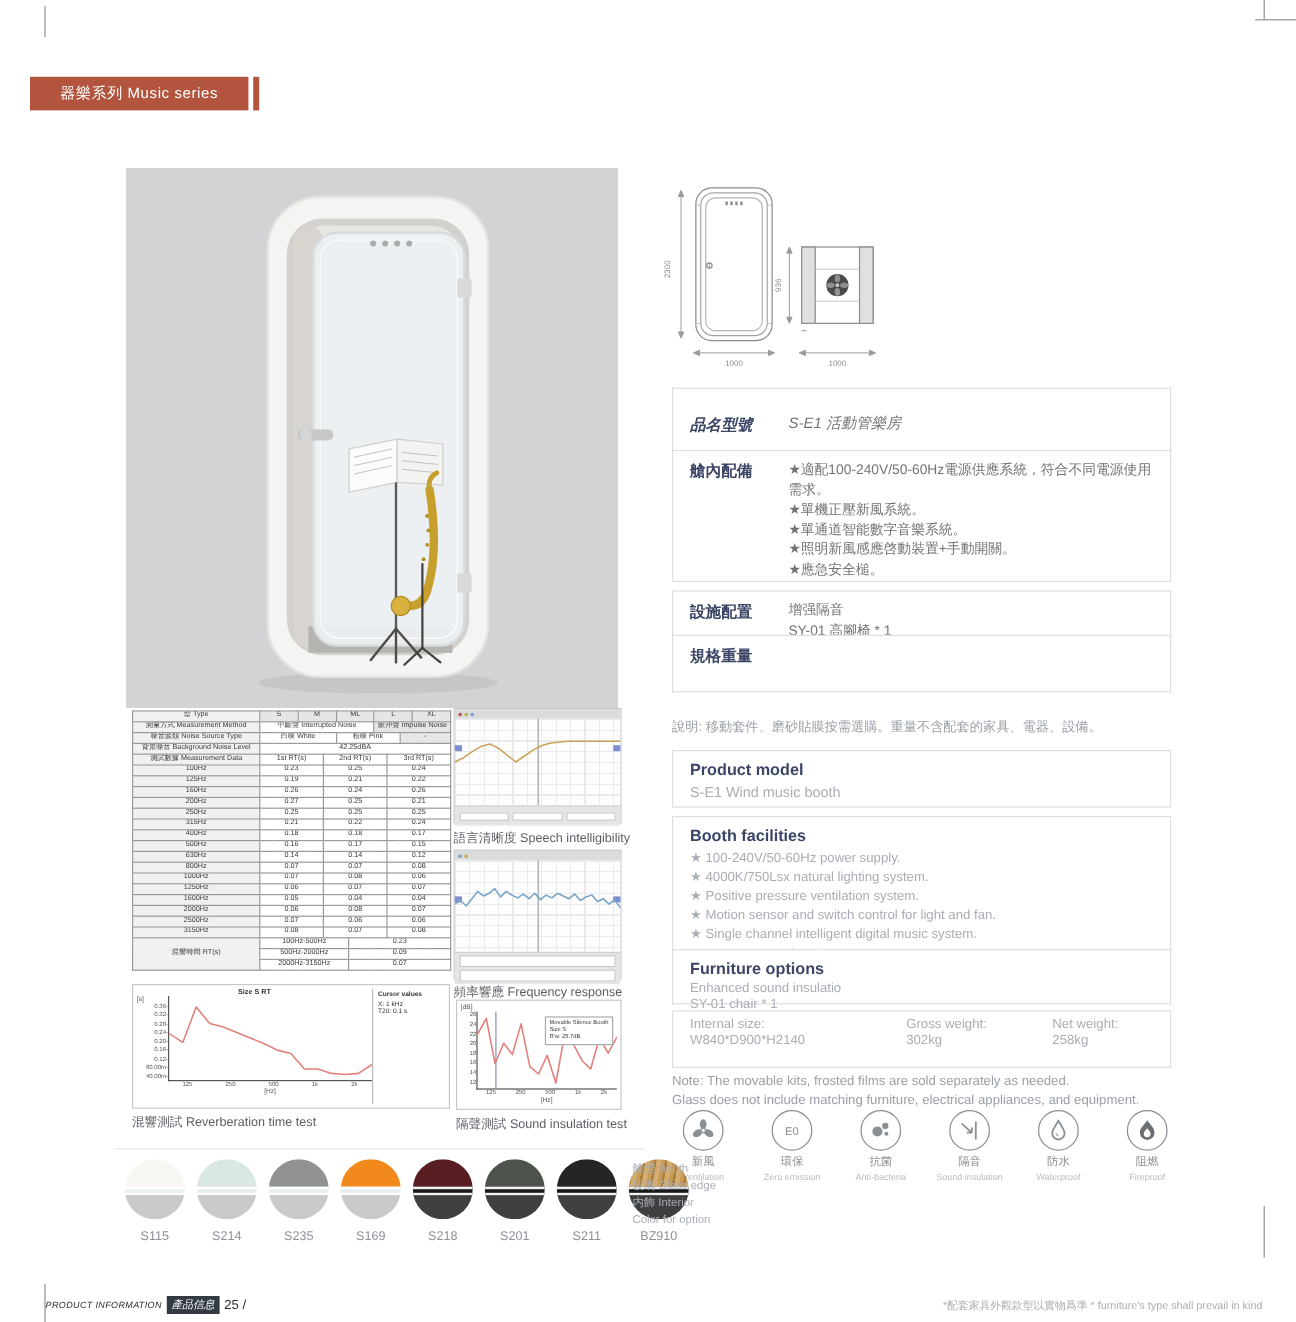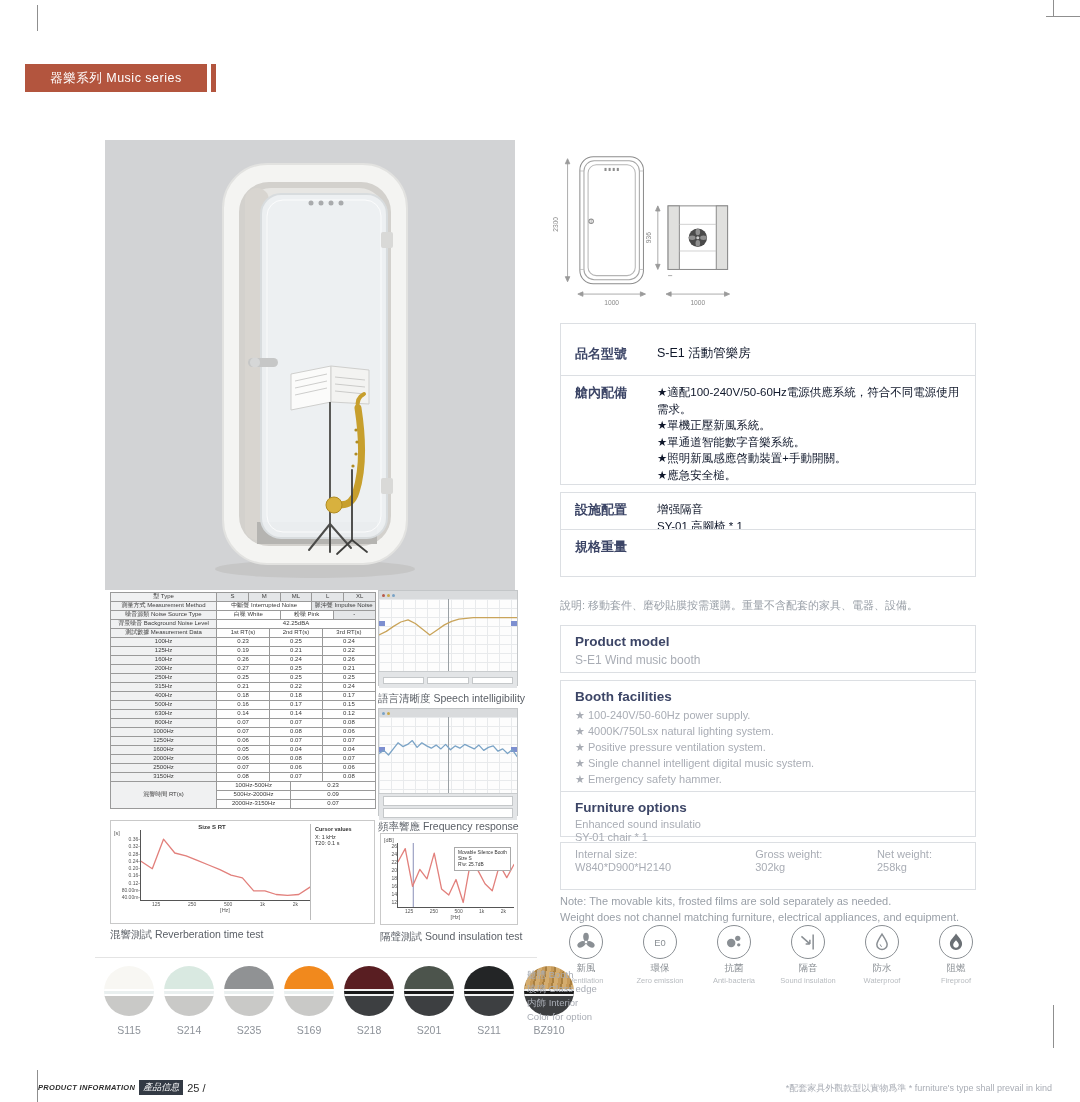--- a/index.html
+++ b/index.html
@@ -13,21 +13,21 @@
   
   .photo{position:absolute;left:105px;top:140px;width:410px;height:450px;background:#d2d3d5;}
   
   .tech{position:absolute;left:545px;top:146px;width:200px;height:170px;}
   .dim{font-size:6.5px;fill:#8a8a8a;}
   
   .box{position:absolute;left:560px;width:416px;border:1px solid #dcdfe3;background:#fff;box-sizing:border-box;
     padding:8px 14px;}
   .cn-flex{display:flex;align-items:flex-start;}
   .box-label{color:var(--navy,#3c4566);font-weight:bold;font-size:13px;flex:0 0 82px;line-height:17px;}
-  .cn-body{color:#0f172a;font-size:11.5px;line-height:16.5px;}
+  .cn-body{color:#737373;font-size:11.5px;line-height:16.5px;}
   .cn-row{display:flex;gap:26px;}
   .en-title{color:var(--navy,#3c4566);font-weight:bold;font-size:13.5px;margin-bottom:3px;}
   .en-body{color:#a9adb5;font-size:11px;line-height:16px;}
   .en-row{display:flex;gap:26px;}
   .note-cn{position:absolute;left:560px;top:598px;width:420px;color:#9aa0a8;font-size:11px;}
   .note-en{position:absolute;left:560px;top:893px;width:420px;color:#9aa0a8;font-size:11px;line-height:16px;}
   
   .icons-row{position:absolute;left:556px;top:925px;display:flex;gap:14px;}
   .ficon{width:60px;text-align:center;}
   .ficon .ring{width:34px;height:34px;border:1.3px solid #8a8f94;border-radius:50%;margin:0 auto;
@@ -76,21 +76,21 @@
   .sw-top{height:45%;}
   .sw-mid{height:14%;background:#e9efef;border-top:2px solid #fff;border-bottom:2px solid #fff;box-sizing:border-box;}
   .sw-bot{flex:1;background:#c9c9c7;}
   .swatch-circle.dark .sw-mid{background:#191919;border-top:2px solid #f2f2f2;border-bottom:2px solid #f2f2f2;}
   .swatch-circle.dark .sw-bot{background:#3d3f41;}
   .sw-top.wood{background:repeating-linear-gradient(100deg,#c79a58 0 3px,#a97f3f 3px 5px,#d4ac6e 5px 9px);}
   .swatch-code{font-size:10.5px;color:#8d9299;margin-top:8px;}
   .sw-legend{position:absolute;left:527px;top:968px;font-size:9.5px;color:#a9adb5;line-height:14px;}
   
   .footer-left{position:absolute;left:38px;top:1080px;display:flex;align-items:center;gap:4px;}
-  .f-brand{font-size:7.5px;font-weight:bold;font-style:italic;color:#2c2c2c;letter-spacing:.3px;}
+  .f-brand{font-size:7.5px;font-weight:normal;font-style:italic;color:#2c2c2c;letter-spacing:.3px;}
   .f-badge{background:#333a44;color:#fff;font-style:italic;font-size:9px;padding:1px 4px;}
   .f-page{font-size:11px;color:#2c2c2c;}
   .footer-right{position:absolute;right:28px;top:1082px;font-size:9px;color:#a9adb5;margin-left:12px;}
 </style>
 </head>
 <body>
 
 <div id="page">
 
   <div class="crop" style="left:37px;top:5px;width:1px;height:26px;"></div>
@@ -215,21 +215,21 @@
       <g stroke="#9a9a9a" stroke-width="0.8">
         <line x1="122" y1="144" x2="176" y2="144"></line>
         <path d="M118 144 l5 -2.2 v4.4 z" fill="#9a9a9a"></path>
           <path d="M180 144 l-5 -2.2 v4.4 z" fill="#9a9a9a"></path>
         <line x1="120" y1="126" x2="124" y2="126"></line>
       </g>
       <text class="dim" x="149" y="155" text-anchor="middle">1000</text>
     </svg>
   </div>
 
-  <div class="box cn-flex" style="top:323px;height:60px;align-items:center;">
+  <div class="box cn-flex" style="top:323px;height:60px;align-items:center;font-style:italic;">
     <div class="box-label">品名型號</div>
     <div class="cn-body" style="font-size:12.5px;">S-E1 活動管樂房</div>
   </div>
 
   <div class="box cn-flex" style="top:375px;height:110px;">
     <div class="box-label">艙內配備</div>
     <div class="cn-body">
 
     <div>★適配100-240V/50-60Hz電源供應系統，符合不同電源使用需求。</div>
         <div>★單機正壓新風系統。</div>
@@ -259,20 +259,21 @@
     <div class="en-body" style="font-size:12px;">S-E1 Wind music booth</div>
   </div>
 
   <div class="box" style="top:680px;height:115px;">
     <div class="en-title">Booth facilities</div>
     <div class="en-body">
 
     <div>★ 100-240V/50-60Hz power supply.</div>
         <div>★ 4000K/750Lsx natural lighting system.</div>
         <div>★ Positive pressure ventilation system.</div>
+        <div>★ Motion sensor and switch control for light and fan.</div>
         <div>★ Single channel intelligent digital music system.</div>
         <div>★ Emergency safety hammer.</div>
       </div>
   </div>
 
   <div class="box" style="top:791px;height:46px;">
     <div class="en-title">Furniture options</div>
     <div class="en-body" style="line-height:13px;">
 
     <div>Enhanced sound insulatio</div>
@@ -285,21 +286,21 @@
       <div class="en-row">
         <span>Internal size: W840*D900*H2140</span>
         <span>Gross weight: 302kg</span>
         <span>Net weight: 258kg</span>
       </div>
     </div>
   </div>
 
   <div class="note-en">
     <div>Note:  The movable kits, frosted films are sold separately as needed.</div>
-    <div>Weight does not channel matching furniture, electrical appliances, and equipment.</div>
+    <div>Glass does not include matching furniture, electrical appliances, and equipment.</div>
   </div>
 
   <div class="icons-row">
       <div class="ficon">
         <div class="ring">
           <svg viewBox="0 0 32 32" width="30" height="30">
             <g fill="#8a8f94">
               <ellipse cx="16" cy="10.5" rx="3" ry="4.5"></ellipse>
               <ellipse cx="21" cy="18.5" rx="4.5" ry="3" transform="rotate(30 21 18.5)"></ellipse>
               <ellipse cx="11" cy="18.5" rx="4.5" ry="3" transform="rotate(-30 11 18.5)"></ellipse>

